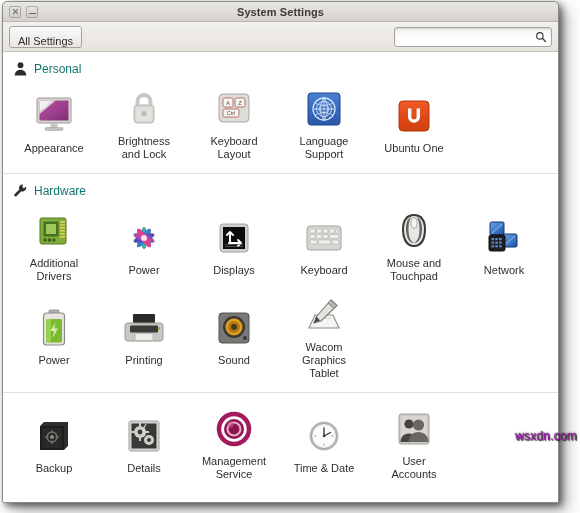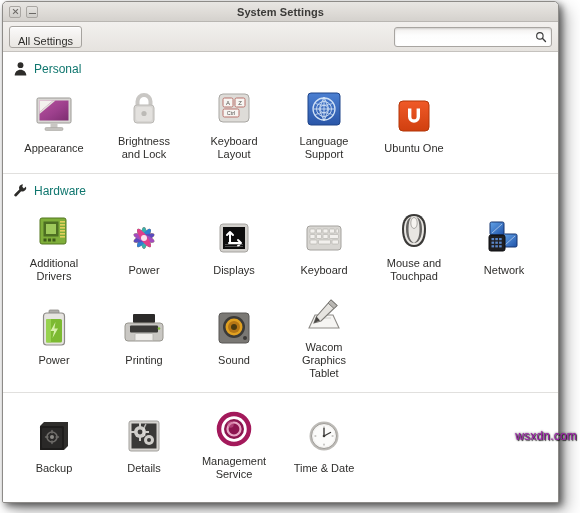--- a/index.html
+++ b/index.html
@@ -628,20 +628,33 @@
                 </g>
                 <line x1="18" y1="18" x2="18" y2="10.5" stroke="#3b3a38" stroke-width="1.4" stroke-linecap="round"></line>
                 <line x1="18" y1="18" x2="24.5" y2="14.5" stroke="#3b3a38" stroke-width="1.4" stroke-linecap="round"></line>
                 <circle cx="18" cy="18" r="1.3" fill="#3b3a38"></circle>
               </svg>
             </div>
             <div class="tile-label">Time &amp; Date</div>
           </div>
 
 
+          <div class="tile">
+            <div class="icon-wrap">
+              <svg width="36" height="36" viewBox="0 0 36 36">
+                <rect x="3" y="3" width="30" height="30" rx="2" fill="#ccc9c5" stroke="#a3a19d" stroke-width="1"></rect>
+                <rect x="5" y="5" width="26" height="26" fill="#d9d6d2"></rect>
+                <circle cx="13" cy="13" r="4.6" fill="#46443f"></circle>
+                <path d="M4.5 31 c0-5.2 3.8-8.6 8.5-8.6 s8.5 3.4 8.5 8.6 z" fill="#46443f"></path>
+                <circle cx="22.5" cy="14" r="5.6" fill="#6a6762"></circle>
+                <path d="M12.5 31 c0-6 4.5-10 10-10 s10 4 10 10 z" fill="#6a6762"></path>
+              </svg>
+            </div>
+            <div class="tile-label">User<br>Accounts</div>
+          </div>
 
         </div>
       </div>
 
     </div>
   </div>
 
   <div class="watermark">wsxdn.com</div>
 </div>
 

